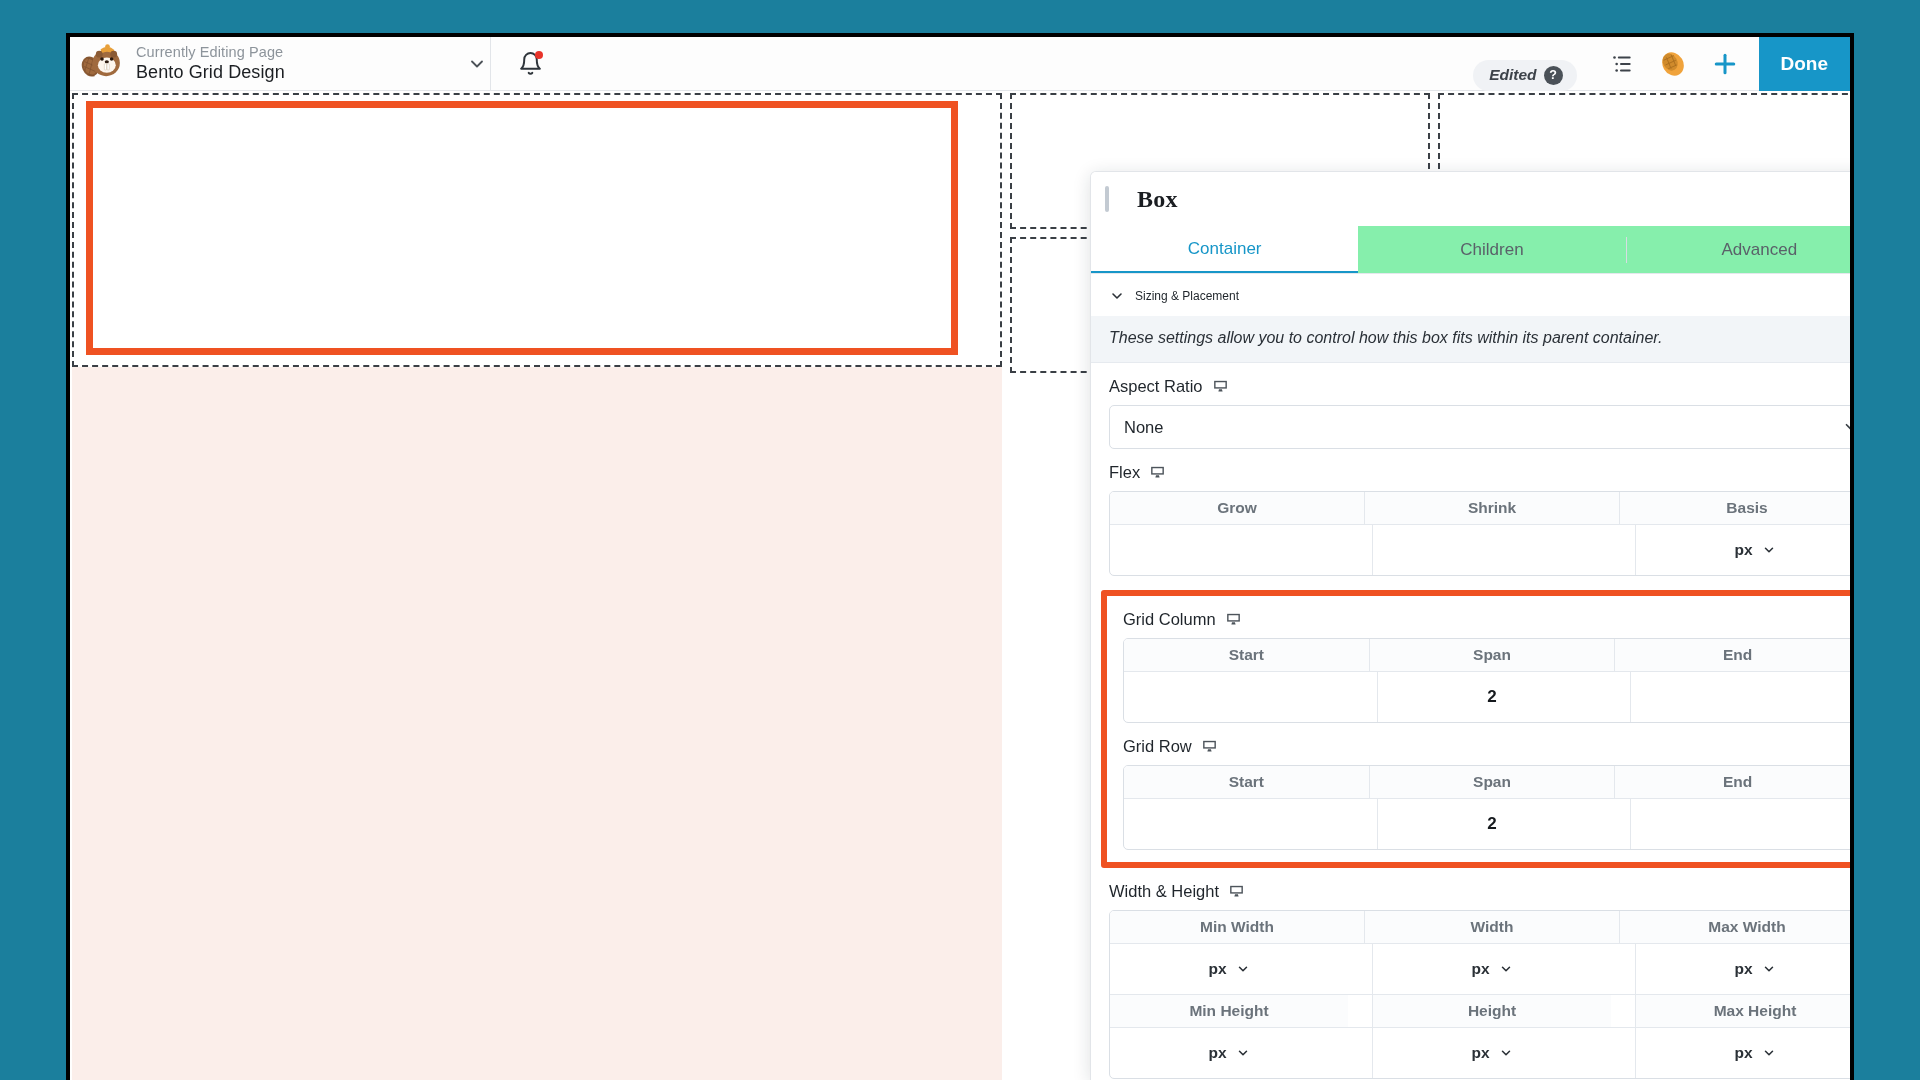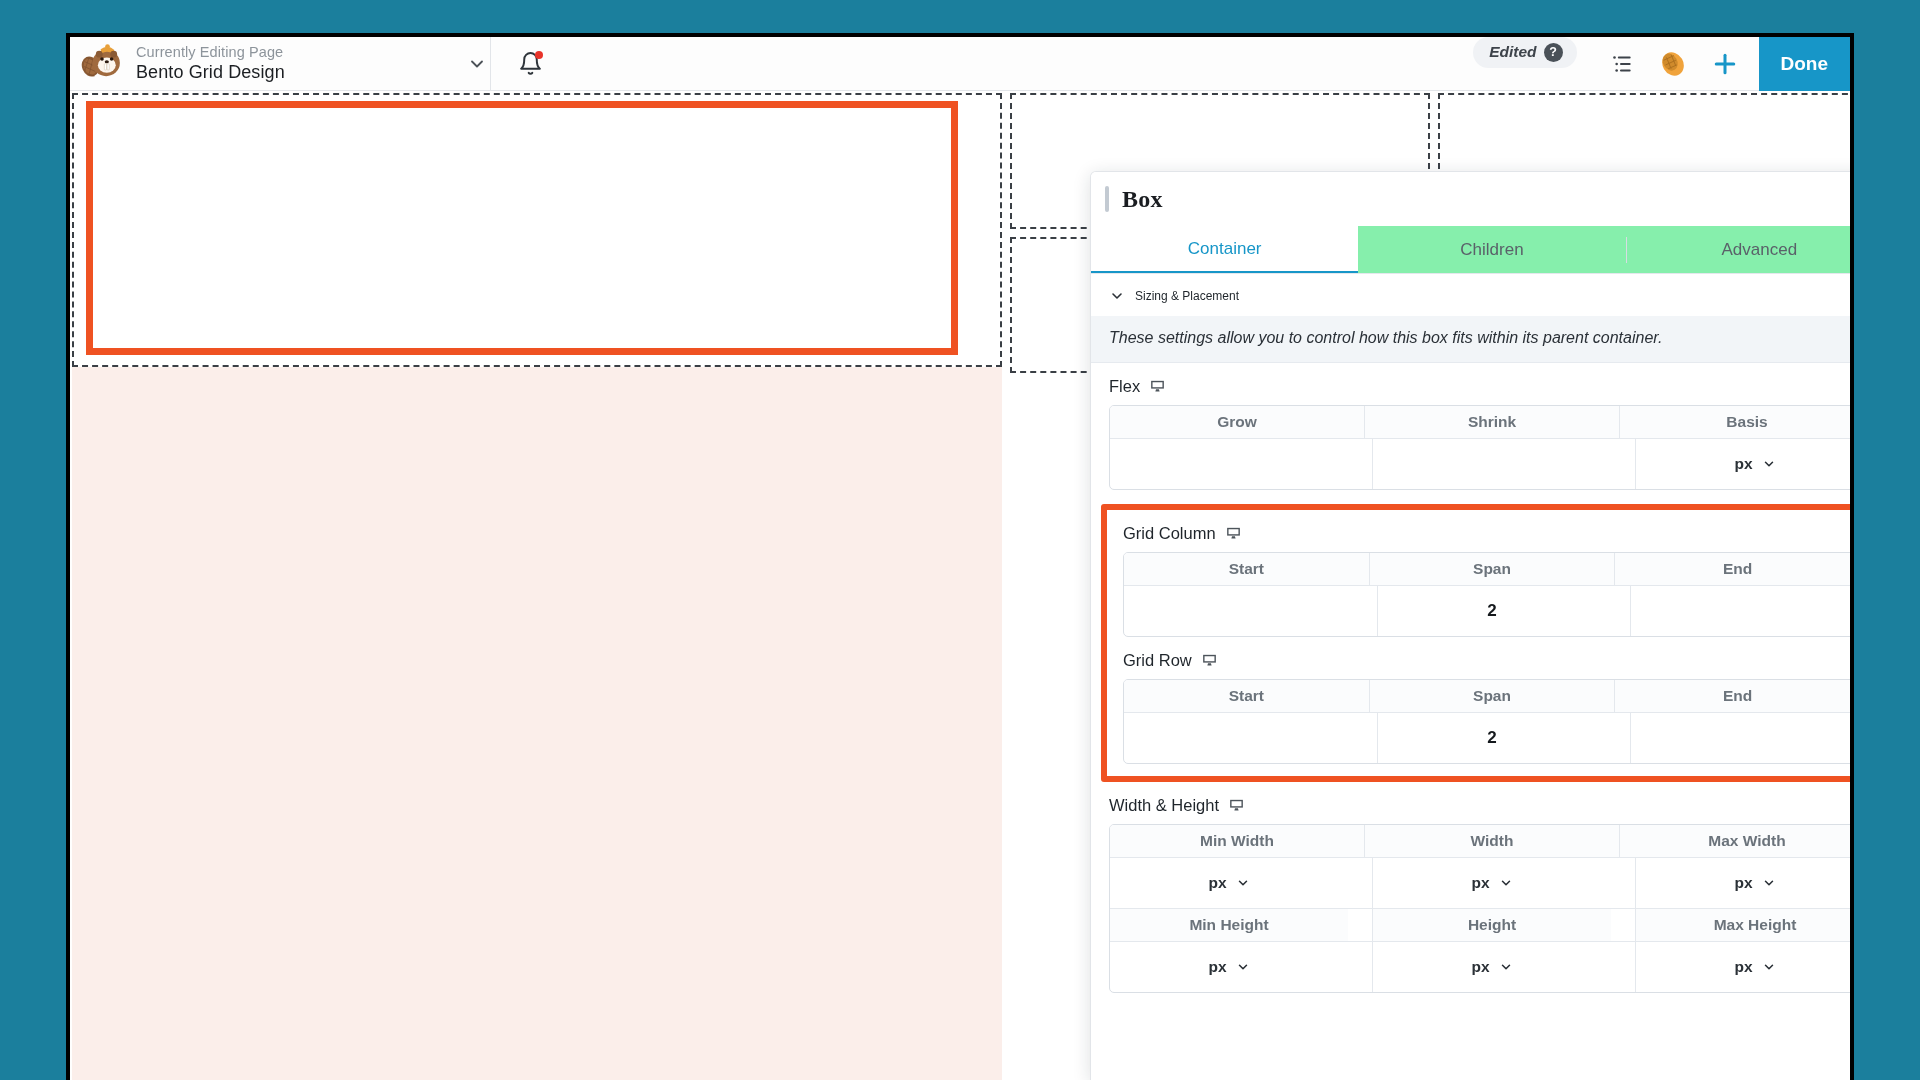--- a/index.html
+++ b/index.html
@@ -69,21 +69,21 @@
     flex: 0 0 auto;
     position: relative;
   }
   .bell-dot {
     position: absolute;
     width: 8px; height: 8px; border-radius: 50%;
     background: #e8342a;
     top: 14px; right: 26px;
   }
   .tb-spacer { flex: 1 1 auto; }
-  .tb-right { display: flex; align-items: flex-start; height: 54px; flex: 0 0 auto; }
+  .tb-right { display: flex; align-items: flex-end; height: 54px; flex: 0 0 auto; }
 
   .edited-chip {
     display: flex; align-items: center; gap: 7px;
     background: #f0f2f5;
     border-radius: 999px;
     padding: 6px 14px 6px 16px;
     margin-right: 18px;
   }
   .edited-label {
     font-style: italic; font-size: 15.5px; color: #3d434a; font-weight: 600;
@@ -155,20 +155,21 @@
     box-shadow: 0 3px 18px rgba(24,32,44,.14);
     overflow: hidden;
     display: flex; flex-direction: column;
   }
   .panel-head {
     height: 54px;
     display: flex; align-items: center;
     padding: 0 16px 0 14px;
     background: #ffffff;
     flex: 0 0 auto;
+    gap: 15px;
   }
   .panel-accent {
     width: 4px; height: 26px; border-radius: 2px;
     background: #c3cad2; margin-right: 13px;
   }
   .panel-title {
     font-family: "Liberation Serif", serif;
     font-size: 24px; font-weight: 700; color: #1a1d21;
     letter-spacing: .2px;
   }
@@ -428,20 +429,40 @@
             <span class="section-caret">
               <svg width="16" height="16" viewBox="0 0 24 24" fill="none" stroke="currentColor" stroke-width="2.4" stroke-linecap="round" stroke-linejoin="round">
                   <polyline points="6 9 12 15 18 9"></polyline>
                 </svg>
             </span>
             <span class="section-title">Sizing &amp; Placement</span>
           </div>
 
           <div class="section-desc">These settings allow you to control how this box fits within its parent container.</div>
 
+          <div class="field-block">
+            <div class="field-label-row">
+              <span class="field-label">Aspect Ratio</span>
+              <span class="resp-icon">
+                <svg width="17" height="17" viewBox="0 0 24 24" fill="currentColor">
+                    <path d="M3 4h18v11H3z"></path>
+                    <rect x="5" y="6" width="14" height="7" fill="#fff"></rect>
+                    <path d="M10 16h4l1 3h-6z"></path>
+                  </svg>
+              </span>
+            </div>
+            <div class="select-box">
+              <span>None</span>
+              <span class="caret">
+                <svg width="18" height="18" viewBox="0 0 24 24" fill="none" stroke="currentColor" stroke-width="2.2" stroke-linecap="round" stroke-linejoin="round">
+                    <polyline points="6 9 12 15 18 9"></polyline>
+                  </svg>
+              </span>
+            </div>
+          </div>
 
           <div class="field-block">
             <div class="field-label-row">
               <span class="field-label">Flex</span>
               <span class="resp-icon">
                 <svg width="17" height="17" viewBox="0 0 24 24" fill="currentColor">
                     <path d="M3 4h18v11H3z"></path>
                     <rect x="5" y="6" width="14" height="7" fill="#fff"></rect>
                     <path d="M10 16h4l1 3h-6z"></path>
                   </svg>

